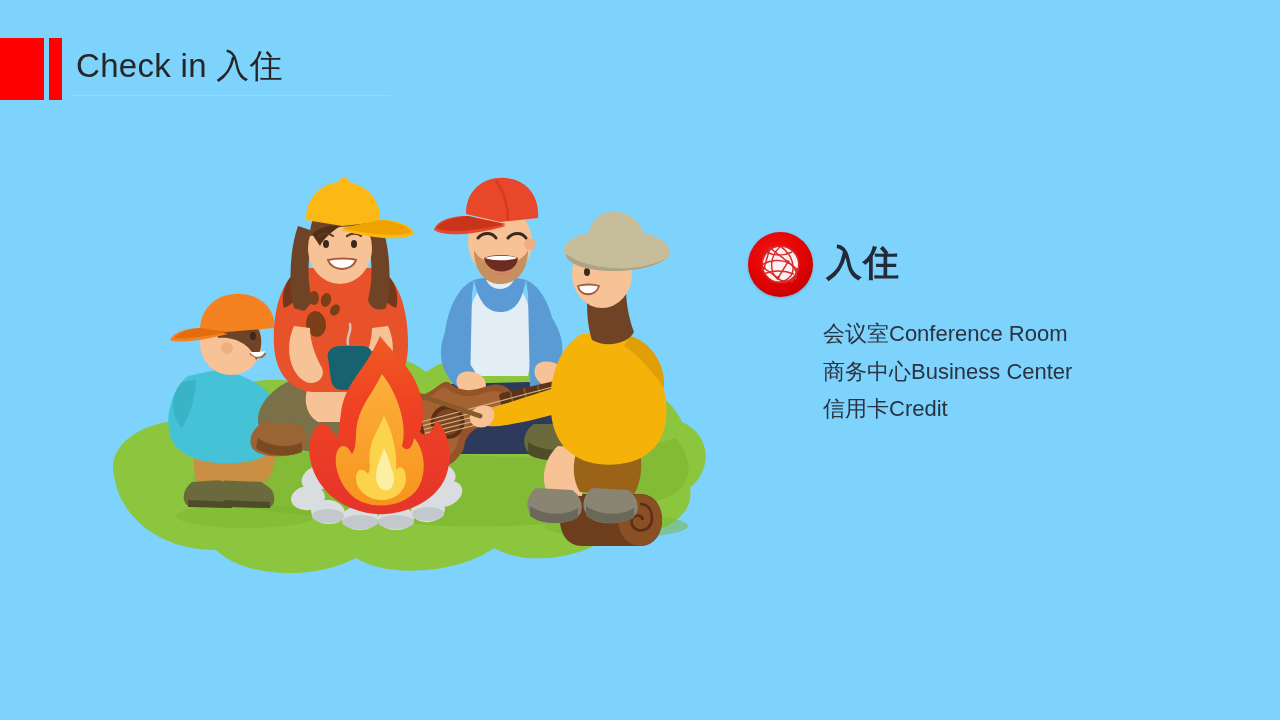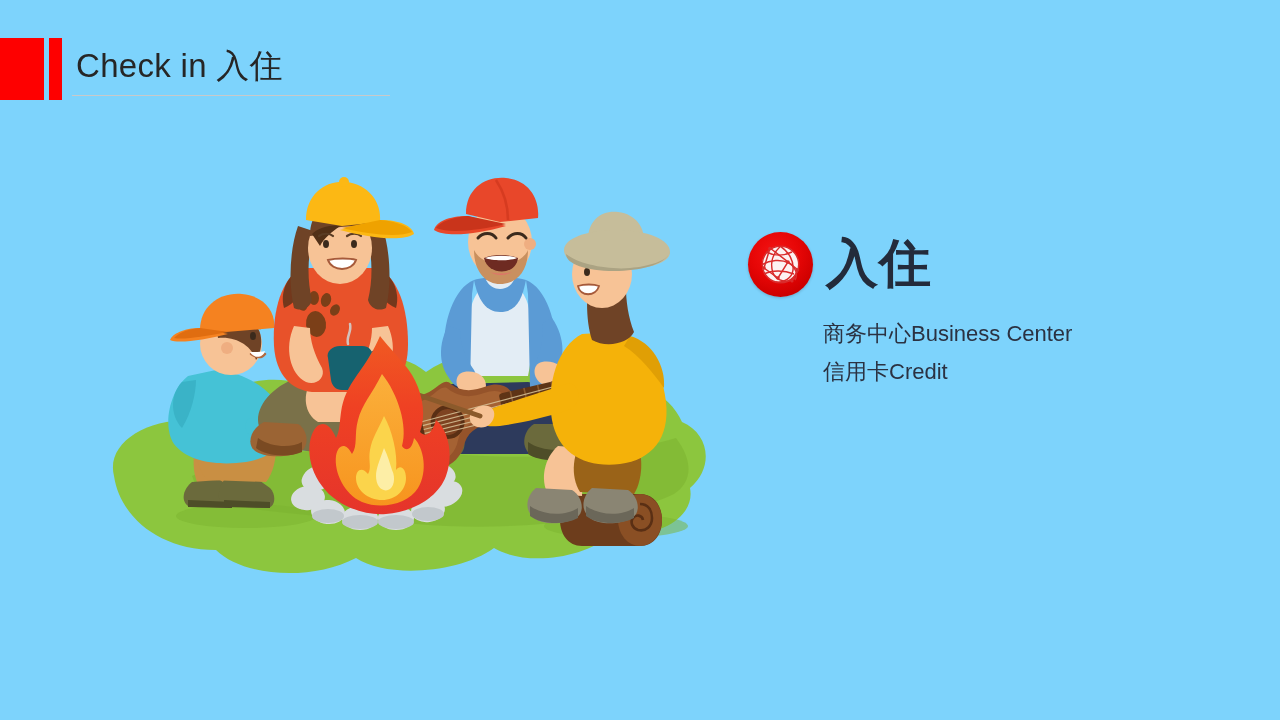--- a/index.html
+++ b/index.html
@@ -86,21 +86,21 @@
     background: radial-gradient(circle at 42% 34%, #f51414 0%, #e60606 42%, #cf0000 72%, #b40000 100%);
     box-shadow: 0 1px 3px rgba(0,0,0,0.18);
     overflow: hidden;
   }
   .rp-icon svg { display: block; }
 
   .rp-title {
     position: absolute;
     left: 78px;
     top: 4px;
-    font-size: 52px;
+    font-size: 36px;
     line-height: 58px;
     font-weight: 700;
     color: #232b3b;
     letter-spacing: 1px;
     white-space: nowrap;
   }
 
   .rp-list {
     position: absolute;
     left: 75px;
@@ -504,18 +504,19 @@
             <circle cx="16" cy="36" r="1.8"></circle>
             <circle cx="49.5" cy="38" r="1.8"></circle>
             <circle cx="44" cy="49" r="1.6"></circle>
           </g>
         </svg>
       </div>
       <div class="rp-title">入住</div>
     </div>
 
     <ul class="rp-list">
+      <li>会议室Conference Room</li>
       <li>商务中心Business Center</li>
       <li>信用卡Credit</li>
     </ul>
   </div>
 
 </div>
 
 </body></html>

